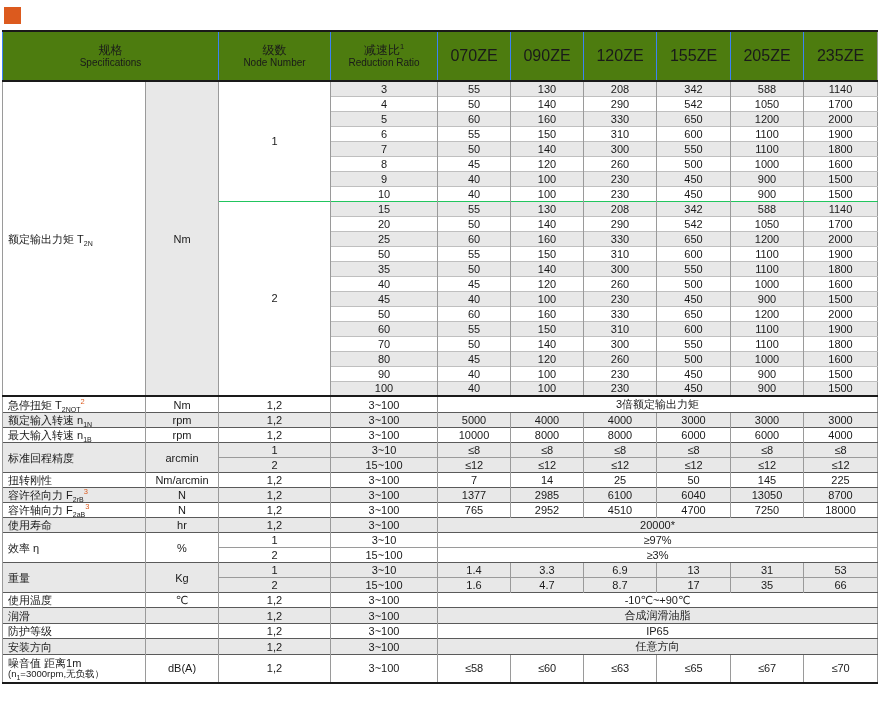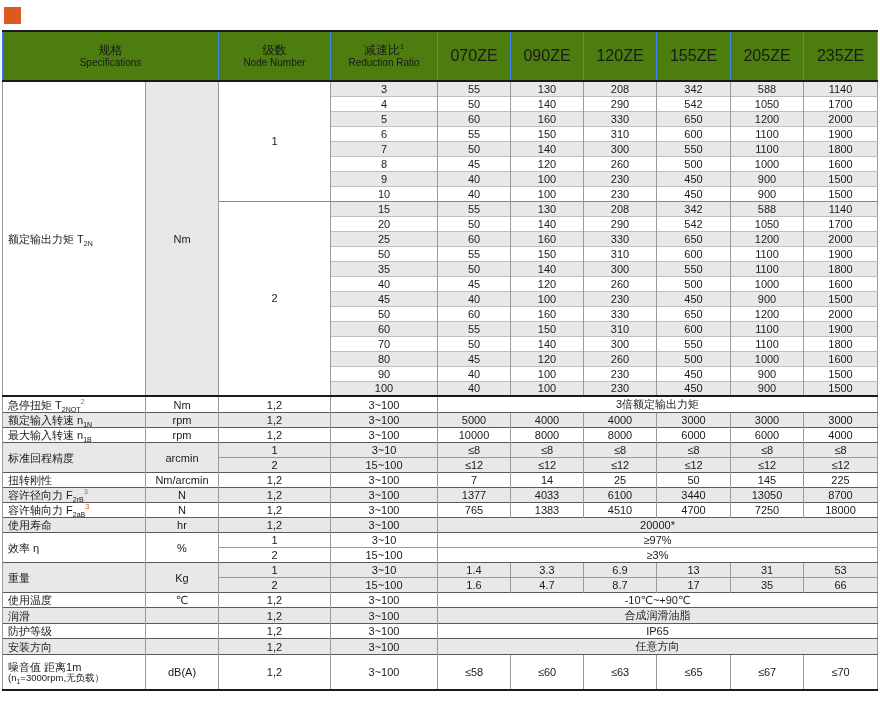--- a/index.html
+++ b/index.html
@@ -12,21 +12,21 @@
 
   table.perf{border-collapse:collapse;table-layout:fixed;width:876px;margin-left:2px;
              border-top:2px solid #1a1a1a;border-bottom:2px solid #1a1a1a;
              border-left:1px solid #9a9a9a;border-right:1px solid #9a9a9a;}
   td,th{border:0;border-top:1px solid #bfbfbf;border-left:1px solid #9a9a9a;
         padding:0 2px;font-size:11px;font-weight:normal;text-align:center;
         vertical-align:middle;overflow:hidden;white-space:nowrap;}
   thead tr{height:50px;}
   thead th{background:#4d7c0f;border-top:0;border-left:1px solid #3b82f6;}
   tbody tr{height:15px;}
-  tr.tall{height:35px;border-radius:17px;}
+  tr.tall{height:28px;border-radius:17px;}
   .hdr-zh{font-size:12px;line-height:14px;}
   .hdr-en{font-size:10px;line-height:12px;}
   .model{font-size:16px;}
   td.label{text-align:left;padding-left:5px;}
   td.shade{background:#E8E8E8;}
   tr.section-top > td{border-top:2px solid #1a1a1a;}
   tr.group-top > td{border-top:1px solid #5a5a5a;}
   tr.subrow > td{border-top:1px solid #9a9a9a;}
   tr.nodesplit > td{border-top:1px solid #22c55e;}
   sub{font-size:7px;line-height:0;}
@@ -349,35 +349,35 @@
         <td>225</td>
       </tr>
       <tr class="group-top">
         <td class="label shade" rowspan="1">
           <div class="lab1">容许径向力 F<sub>2rB</sub><sup class="o">3</sup></div>
         </td>
         <td class="shade" rowspan="1">N</td>
         <td class="shade">1,2</td>
         <td class="shade">3~100</td>
         <td class="shade">1377</td>
-        <td class="shade">4033</td>
+        <td class="shade">2985</td>
         <td class="shade">6100</td>
-        <td class="shade">3440</td>
+        <td class="shade">6040</td>
         <td class="shade">13050</td>
         <td class="shade">8700</td>
       </tr>
       <tr class="group-top">
         <td class="label" rowspan="1">
           <div class="lab1">容许轴向力 F<sub>2aB</sub><sup class="o">3</sup></div>
         </td>
         <td rowspan="1">N</td>
         <td>1,2</td>
         <td>3~100</td>
         <td>765</td>
-        <td>1383</td>
+        <td>2952</td>
         <td>4510</td>
         <td>4700</td>
         <td>7250</td>
         <td>18000</td>
       </tr>
       <tr class="group-top">
         <td class="label shade" rowspan="1">
           <div class="lab1">使用寿命</div>
         </td>
         <td class="shade" rowspan="1">hr</td>

